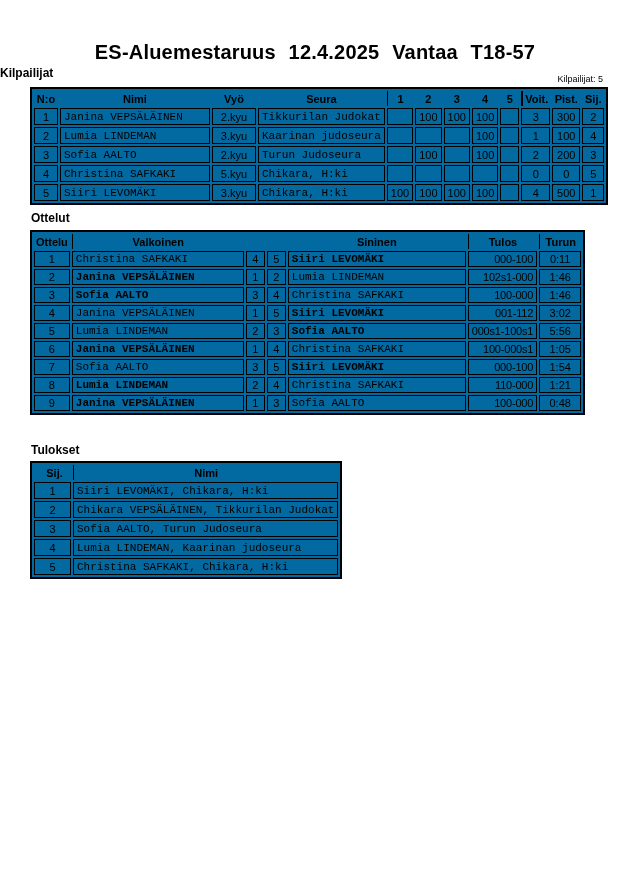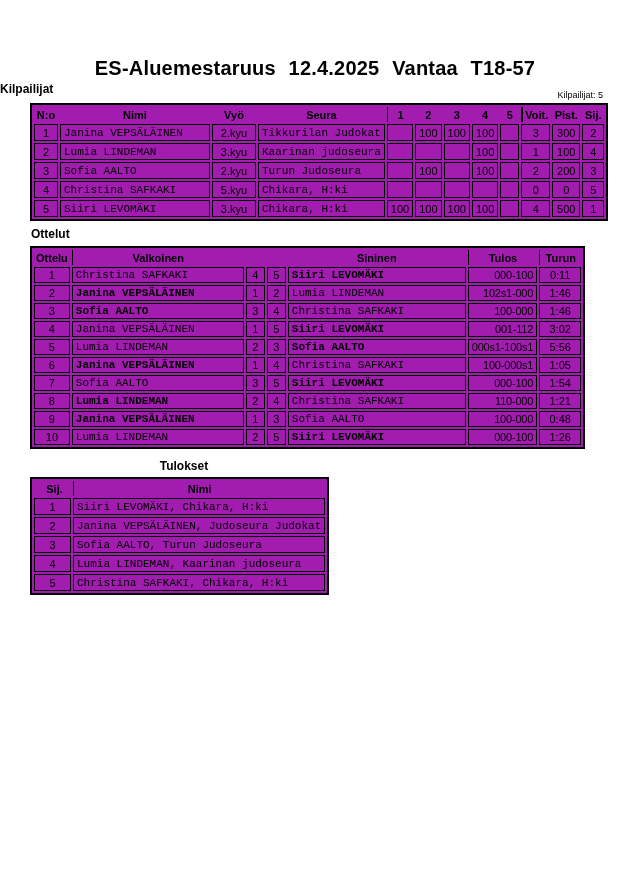--- a/index.html
+++ b/index.html
@@ -1,36 +1,36 @@
 <!DOCTYPE html>
 <html><head>
 <meta charset="utf-8">
 <style>
   html,body { margin:0; padding:0; }
   body {
     width:630px; height:891px; background:#ffffff; position:relative;
     font-family:"Liberation Sans", sans-serif; color:#000;
     -webkit-font-smoothing:antialiased;
   }
-  .abs { position:absolute;margin-top:16px; }
+  .abs { position:absolute; }
   #page-title {
     top:41px; left:0; width:630px; text-align:center;
     font-size:20px; font-weight:bold; word-spacing:7px; letter-spacing:0.2px;
   }
   #kilpailijat-title { top:66px; left:0; width:500px; text-align:left; font-size:12px; font-weight:bold; }
   #competitor-count  { top:74px; right:27px; font-size:9px; }
   #competitors-wrap  { top:87px;  left:30px; }
   #ottelut-title     { top:211px; left:31px; width:541px; text-align:left; font-size:12px; font-weight:bold; }
   #matches-wrap      { top:230px; left:30px; }
-  #tulokset-title    { top:443px; left:44px; width:280px; text-align:center; font-size:12px; font-weight:bold; }
+  #tulokset-title    { top:443px; left:31px; width:280px; text-align:left; font-size:12px; font-weight:bold; }
   #results-wrap      { top:461px; left:30px; }
 
   table.sheet {
     border-collapse:separate; border-spacing:2px;
-    border:2px solid #000; table-layout:fixed; background:#a21caf;
+    border:2px solid #000; table-layout:fixed; background:#0369a1;
   }
   table.sheet th, table.sheet td {
     box-sizing:border-box; font-size:11px; overflow:hidden; white-space:nowrap;
     vertical-align:middle;
   }
   table.sheet th { font-weight:bold; padding:0 2px; height:15px; text-align:center; }
   table.sheet td { border:1px solid #000; padding:0 3px; height:17px; }
   #matches-wrap td { height:16px; }
   .ta-l { text-align:left; }
   .ta-c { text-align:center; }
@@ -254,29 +254,20 @@
     </tr>
     <tr>
       <td class="ta-c">9</td>
       <td class="ta-l name-cell bold">Janina VEPSÄLÄINEN</td>
       <td class="ta-c">1</td>
       <td class="ta-c">3</td>
       <td class="ta-l name-cell">Sofia AALTO</td>
       <td class="tulos-cell">100-000</td>
       <td class="ta-c">0:48</td>
     </tr>
-    <tr>
-      <td class="ta-c">10</td>
-      <td class="ta-l name-cell">Lumia LINDEMAN</td>
-      <td class="ta-c">2</td>
-      <td class="ta-c">5</td>
-      <td class="ta-l name-cell bold">Siiri LEVOMÄKI</td>
-      <td class="tulos-cell">000-100</td>
-      <td class="ta-c">1:26</td>
-    </tr>
   </tbody>
 </table>
 </div>
 
 <div class="abs" id="tulokset-title">Tulokset</div>
 
 <div class="abs" id="results-wrap">
 <table class="sheet">
   <colgroup>
     <col style="width:37px">
@@ -288,21 +279,21 @@
       <th class="sep1">Nimi</th>
     </tr>
   </thead>
   <tbody>
     <tr>
       <td class="ta-c">1</td>
       <td class="ta-l name-cell">Siiri LEVOMÄKI, Chikara, H:ki</td>
     </tr>
     <tr>
       <td class="ta-c">2</td>
-      <td class="ta-l name-cell">Janina VEPSÄLÄINEN, Judoseura Judokat</td>
+      <td class="ta-l name-cell">Chikara VEPSÄLÄINEN, Tikkurilan Judokat</td>
     </tr>
     <tr>
       <td class="ta-c">3</td>
       <td class="ta-l name-cell">Sofia AALTO, Turun Judoseura</td>
     </tr>
     <tr>
       <td class="ta-c">4</td>
       <td class="ta-l name-cell">Lumia LINDEMAN, Kaarinan judoseura</td>
     </tr>
     <tr>

